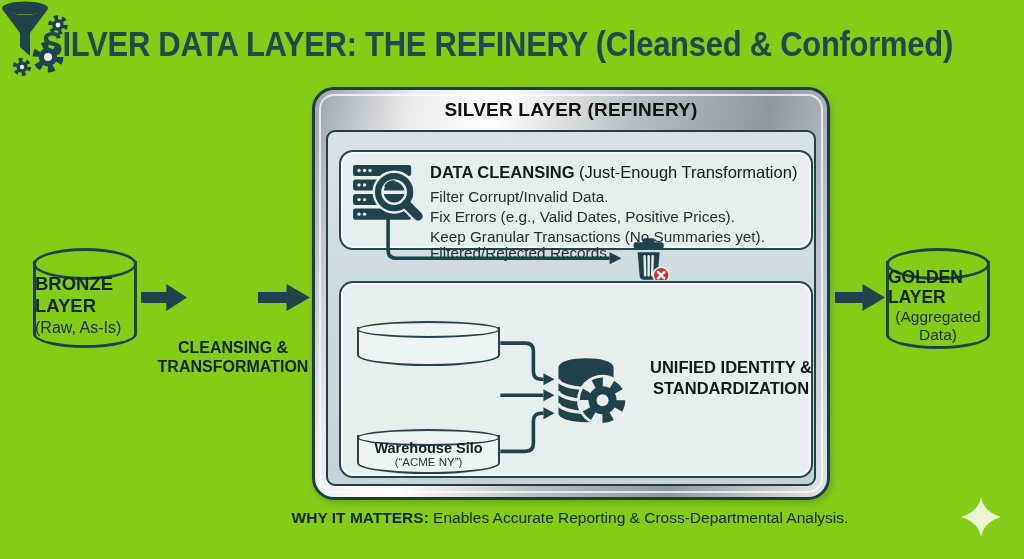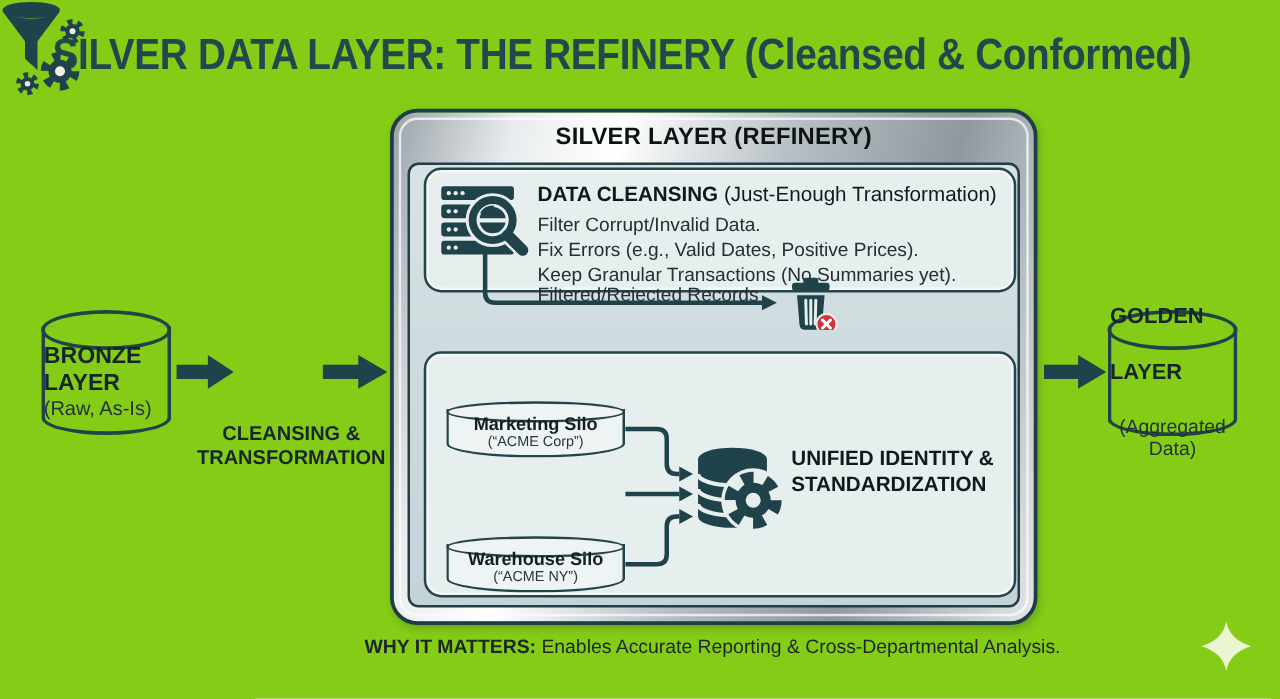--- a/index.html
+++ b/index.html
@@ -39,21 +39,21 @@
   .silver-inner-line{position:absolute;inset:4px;border:2px solid rgba(250,252,252,.75);border-radius:15px;pointer-events:none;}
   .silver-header{position:absolute;left:0;right:0;top:9px;text-align:center;
     font-size:19px;font-weight:bold;color:#0d1213;letter-spacing:.2px;}
   .silver-content{position:absolute;left:11px;right:11px;top:40px;bottom:11px;
     background:linear-gradient(180deg,#d7e2e4 0%,#c3d3d7 100%);
     border:2.5px solid #223f46;border-radius:9px;box-sizing:border-box;}
 
   
   .sub-box{position:absolute;background:#e7eeee;border:2.5px solid #26454b;border-radius:14px;
     box-sizing:border-box;box-shadow:inset 0 0 0 2px rgba(252,254,254,.7);}
-  .box-cleansing{left:24px;top:44px;width:474px;height:100px;}
+  .box-cleansing{left:24px;top:60px;width:474px;height:100px;}
   .box-enterprise{left:24px;top:191px;width:474px;height:197px;}
 
   .dc-title{position:absolute;left:89px;top:11px;font-size:16.5px;color:#10191b;white-space:nowrap;}
   .dc-title .b{font-weight:bold;}
   .dc-lines{position:absolute;left:89px;top:35px;font-size:15.3px;color:#232f31;line-height:20px;white-space:nowrap;}
   .dc-rejected{position:absolute;left:89px;top:92px;font-size:15.3px;color:#232f31;}
 
   .ev-title{position:absolute;left:0;right:0;top:7px;text-align:center;font-size:17px;color:#10191b;white-space:nowrap;}
   .ev-title .b{font-weight:bold;}
 
@@ -61,21 +61,21 @@
   .silo{position:absolute;left:16px;width:143px;height:45px;}
   .silo-top{position:absolute;left:0;right:0;top:0;height:13px;border:2.5px solid #24434a;border-radius:50%;background:#eef3f3;z-index:1;}
   .silo-body{position:absolute;left:0;right:0;top:6px;bottom:0;border:2.5px solid #24434a;border-top:none;
     border-radius:0 0 70px 70px / 0 0 11px 11px;background:#eef3f3;}
   .silo-text{position:absolute;left:0;right:0;top:11px;text-align:center;z-index:2;}
   .silo-name{font-size:14.5px;font-weight:bold;color:#141f22;display:block;line-height:16px;}
   .silo-alias{font-size:11.5px;color:#2a3639;display:block;line-height:13px;white-space:nowrap;}
   .silo-m{top:38px;} .silo-s{top:91px;} .silo-w{top:146px;}
 
   .ev-unified-heading{position:absolute;left:292px;top:74px;width:196px;
-    font-size:16.5px;font-weight:bold;color:#10191b;line-height:20.5px;}
+    font-size:16.5px;font-weight:bold;color:#10191b;line-height:20.5px;text-align:center;}
   .ev-unified-lines{position:absolute;left:222px;top:139px;font-size:15px;color:#232f31;line-height:20.5px;white-space:nowrap;}
 
   .overlay-svg{position:absolute;inset:0;pointer-events:none;}
 
   
   .footer{position:absolute;left:240px;top:509px;width:660px;text-align:center;
     font-size:15.5px;color:#1d2729;}
   .footer .b{font-weight:bold;}
 
   .sparkle{position:absolute;left:960px;top:496px;width:42px;height:42px;opacity:.85;}
@@ -185,24 +185,20 @@
           </g>
         </g>
       </svg>
     </div>
 
     <div class="sub-box box-enterprise">
 
       <div class="silo silo-m">
         <div class="silo-body"></div>
           <div class="silo-top"></div>
-        <div class="silo-text">
-          <span class="silo-name">Marketing Silo</span>
-          <span class="silo-alias">(“ACME Corp”)</span>
-        </div>
       </div>
       <div class="silo silo-w">
         <div class="silo-body"></div>
           <div class="silo-top"></div>
         <div class="silo-text">
           <span class="silo-name">Warehouse Silo</span>
           <span class="silo-alias">(“ACME NY”)</span>
         </div>
       </div>
 
@@ -237,21 +233,21 @@
         <span>STANDARDIZATION</span>
       </div>
     </div>
   </div>
 
   <div class="block-arrow" style="left:835px;top:281px;width:50px;height:33px;"></div>
 
   <div class="cylinder" style="left:886px;top:248px;width:104px;height:101px;">
     <div class="cyl-body"></div>
     <div class="cyl-top"></div>
-    <div class="cyl-text" style="line-height:21px;gap:25px;">
+    <div class="cyl-text" style="line-height:21px;">
       <span class="cyl-name" style="font-size:17.5px;line-height:20px;">GOLDEN</span>
       <span class="cyl-name" style="font-size:17.5px;line-height:20px;">LAYER</span>
       <span class="cyl-sub" style="font-size:15.5px;line-height:18px;">(Aggregated Data)</span>
     </div>
   </div>
 
   <div class="footer">
     <span class="b">WHY IT MATTERS:</span><span> Enables Accurate Reporting &amp; Cross-Departmental Analysis.</span>
   </div>
 

